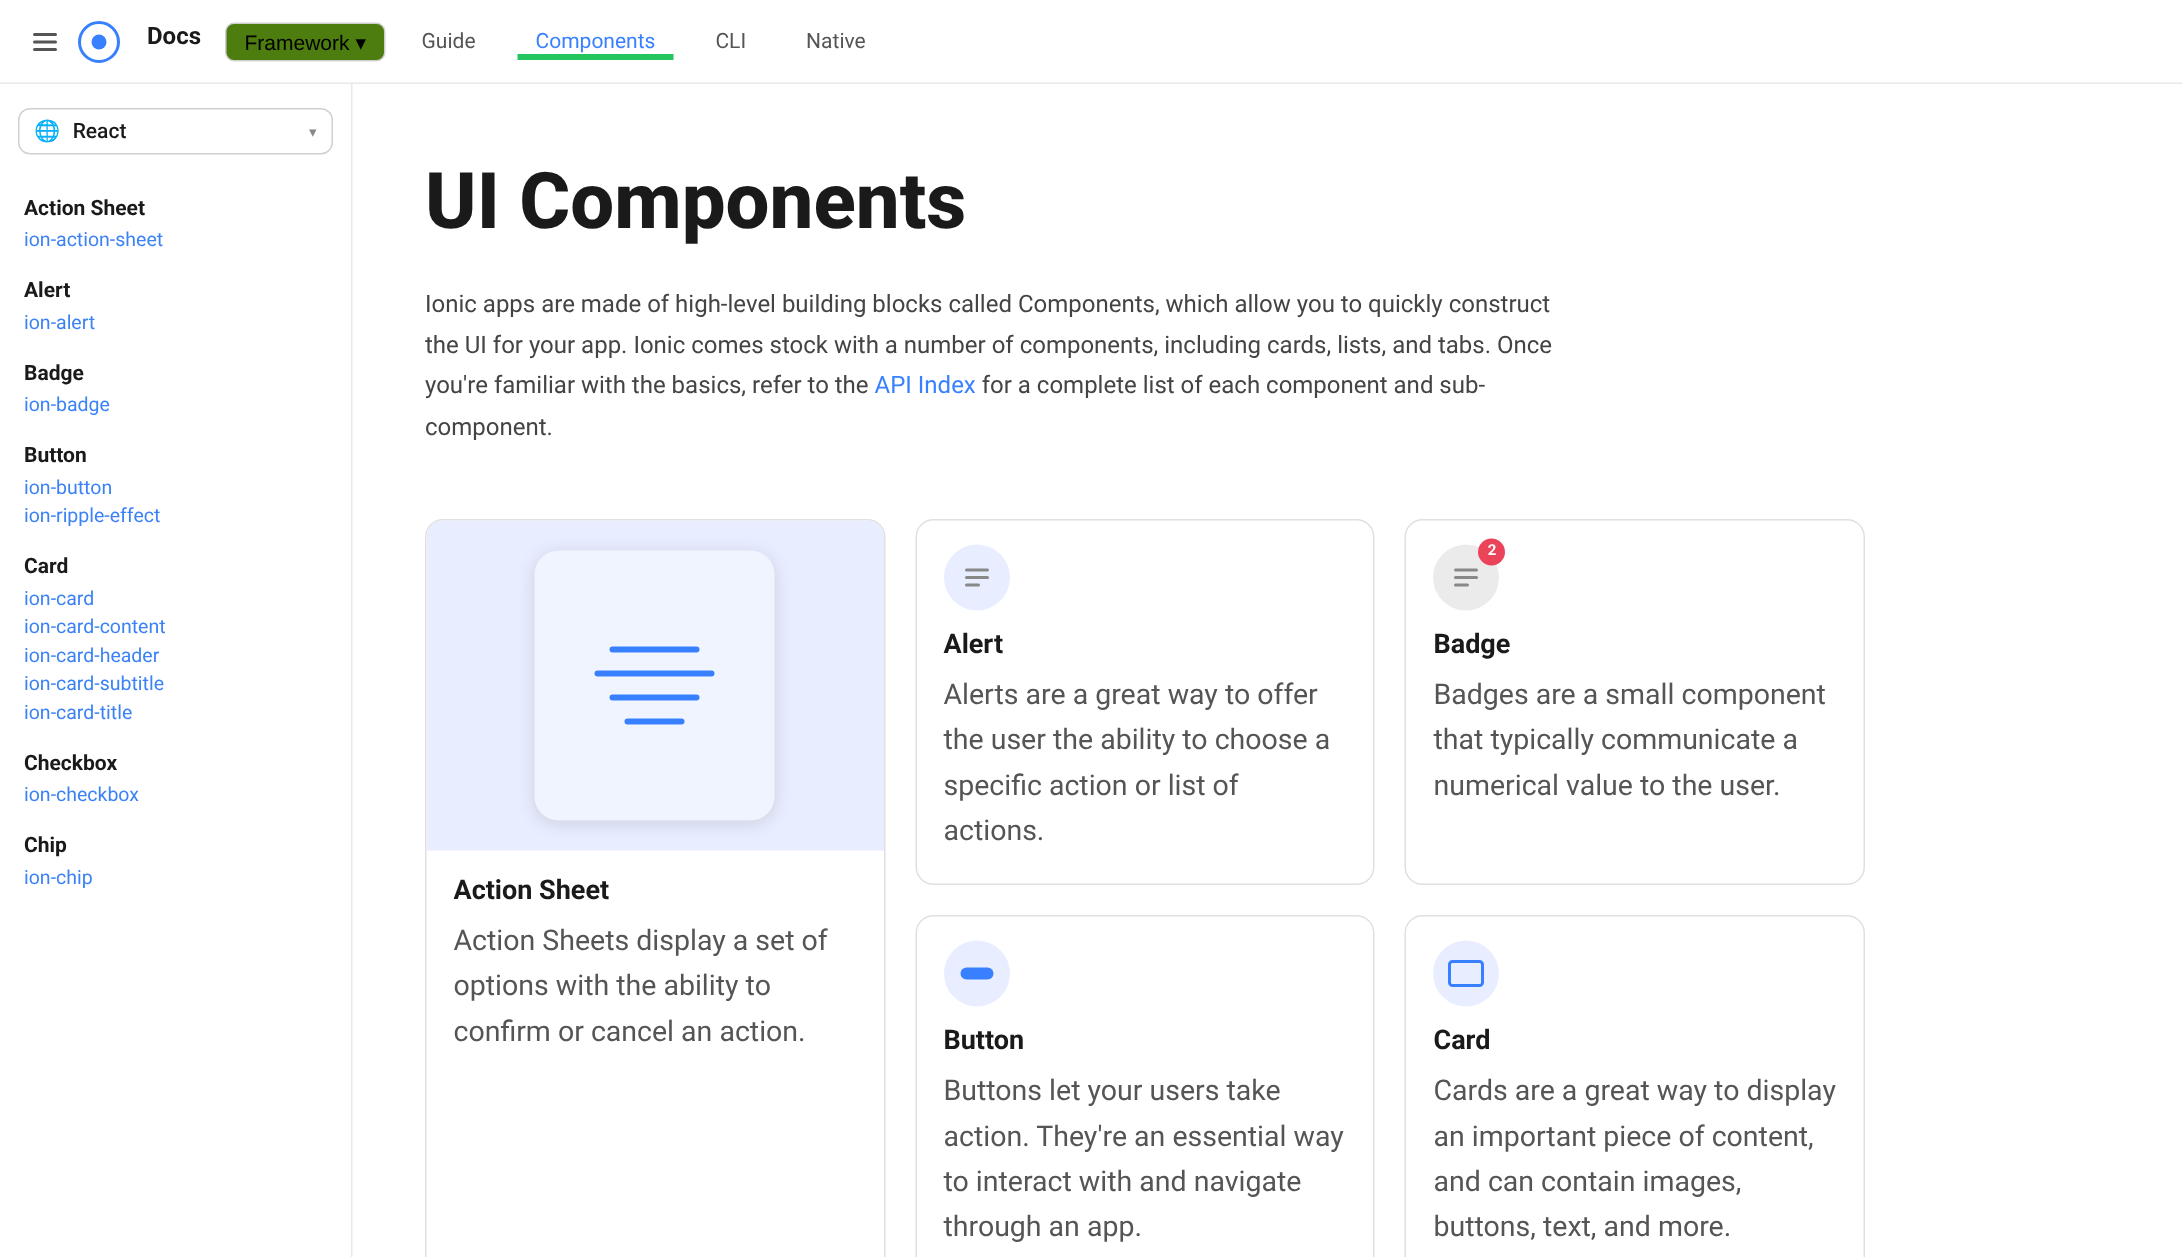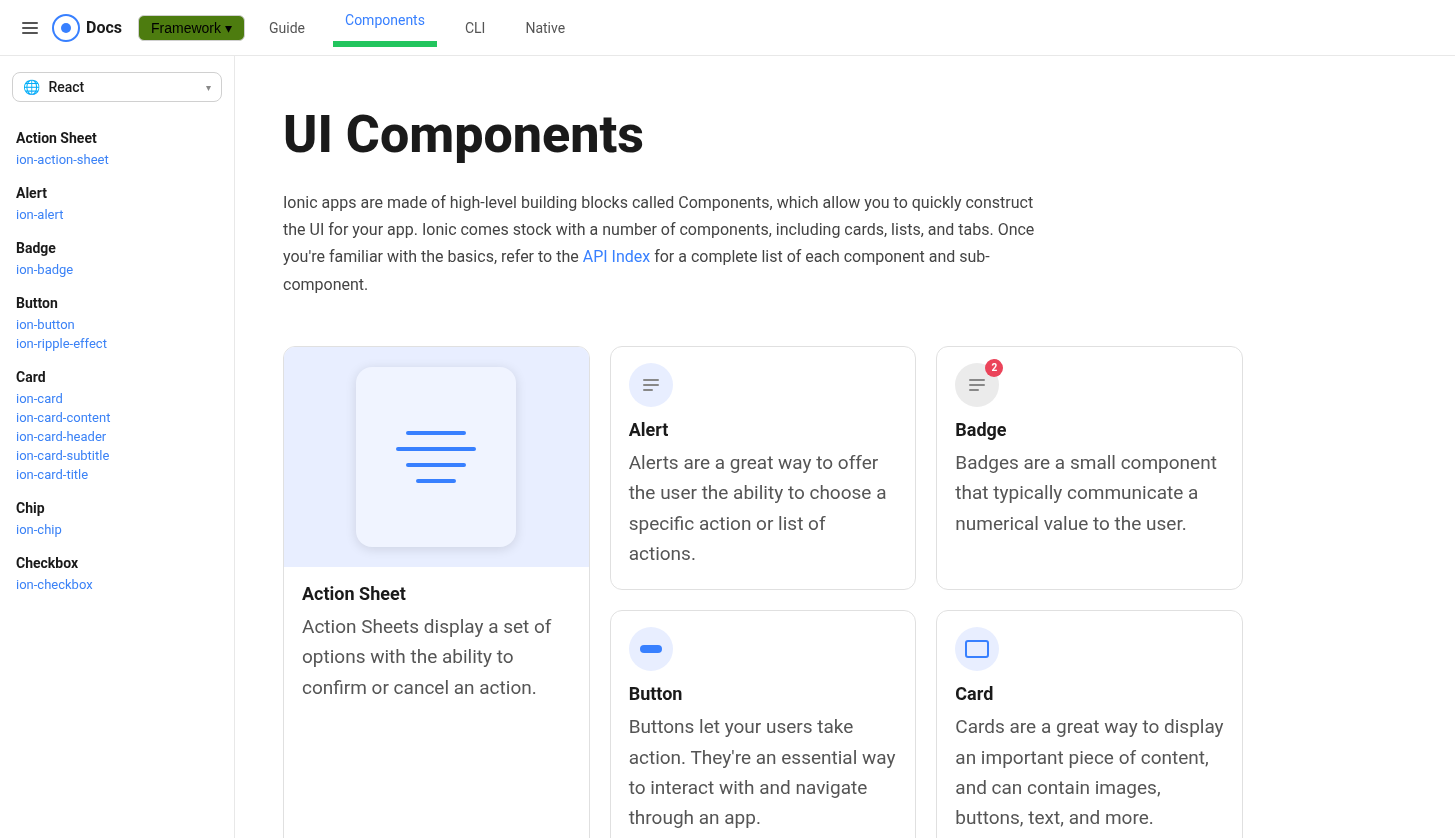--- a/index.html
+++ b/index.html
@@ -4,31 +4,31 @@
   <style>
     * { box-sizing: border-box; margin: 0; padding: 0; }
     body { font-family: -apple-system, BlinkMacSystemFont, 'Segoe UI', Roboto, sans-serif; background: #fff; color: #1a1a1a; display: flex; flex-direction: column; height: 838px; overflow: hidden; }
 
     
     .topnav {
       display: flex; align-items: center; height: 56px; border-bottom: 1px solid #e8e8e8;
       padding: 0 16px; gap: 8px; flex-shrink: 0;
     }
     .topnav-hamburger { width: 28px; height: 28px; display: flex; align-items: center; justify-content: center; cursor: pointer; }
-    .topnav-logo { display: flex; align-items: center; gap: 6px; margin-right: 8px; }
+    .topnav-logo { display: flex; gap: 18px; margin-right: 8px; }
     .topnav-logo-circle { width: 28px; height: 28px; border-radius: 50%; border: 2.5px solid #3880ff; display: flex; align-items: center; justify-content: center; }
     .topnav-logo-inner { width: 10px; height: 10px; border-radius: 50%; background: #3880ff; }
     .topnav-logo-text { font-size: 16px; font-weight: 700; color: #1a1a1a; }
     .topnav-framework-btn {
       display: flex; align-items: center; gap: 4px; padding: 4px 12px; border: 1.5px solid #d0d0d0;
       border-radius: 6px; font-size: 14px; font-weight: 500; cursor: pointer; background: #4d7c0f;
     }
     .topnav-links { display: flex; align-items: center; gap: 16px; margin-left: 4px; }
     .topnav-link { padding: 4px 12px; font-size: 14px; color: #555; cursor: pointer; text-decoration: none; }
-    .topnav-link.active { color: #3880ff; border-bottom: 6px solid #22c55e; padding-bottom: 13px; }
+    .topnav-link.active { color: #3880ff; border-bottom: 4px solid #22c55e; padding-bottom: 0; }
 
     
     .body-layout { display: flex; flex: 1; overflow: hidden; }
 
     
     .sidebar { width: 235px; flex-shrink: 0; border-right: 1px solid #e8e8e8; overflow-y: auto; padding: 16px 0; }
     .sidebar-react-selector {
       display: flex; align-items: center; gap: 8px; margin: 0 12px 16px 12px;
       border: 1.5px solid #d0d0d0; border-radius: 8px; padding: 6px 10px; cursor: pointer;
       font-size: 14px; font-weight: 500;
@@ -155,27 +155,27 @@
     <div class="sidebar-section">
       <div class="sidebar-section-title">Card</div>
       <a class="sidebar-link">ion-card</a>
       <a class="sidebar-link">ion-card-content</a>
       <a class="sidebar-link">ion-card-header</a>
       <a class="sidebar-link">ion-card-subtitle</a>
       <a class="sidebar-link">ion-card-title</a>
     </div>
 
     <div class="sidebar-section">
+      <div class="sidebar-section-title">Checkbox</div>
+      <a class="sidebar-link">ion-checkbox</a>
+    </div>
+
+    <div class="sidebar-section">
       <div class="sidebar-section-title">Chip</div>
       <a class="sidebar-link">ion-chip</a>
-    </div>
-
-    <div class="sidebar-section">
-      <div class="sidebar-section-title">Checkbox</div>
-      <a class="sidebar-link">ion-checkbox</a>
     </div>
   </aside>
 
   <main class="main-content">
     <h1 class="page-title">UI Components</h1>
     <p class="page-description">
       <span>Ionic apps are made of high-level building blocks called Components, which allow you to quickly construct the UI for your app. Ionic comes stock with a number of components, including cards, lists, and tabs. Once you're familiar with the basics, refer to the</span>
       <a class="api-link">API Index</a>
       <span>for a complete list of each component and sub-component.</span>
     </p>

